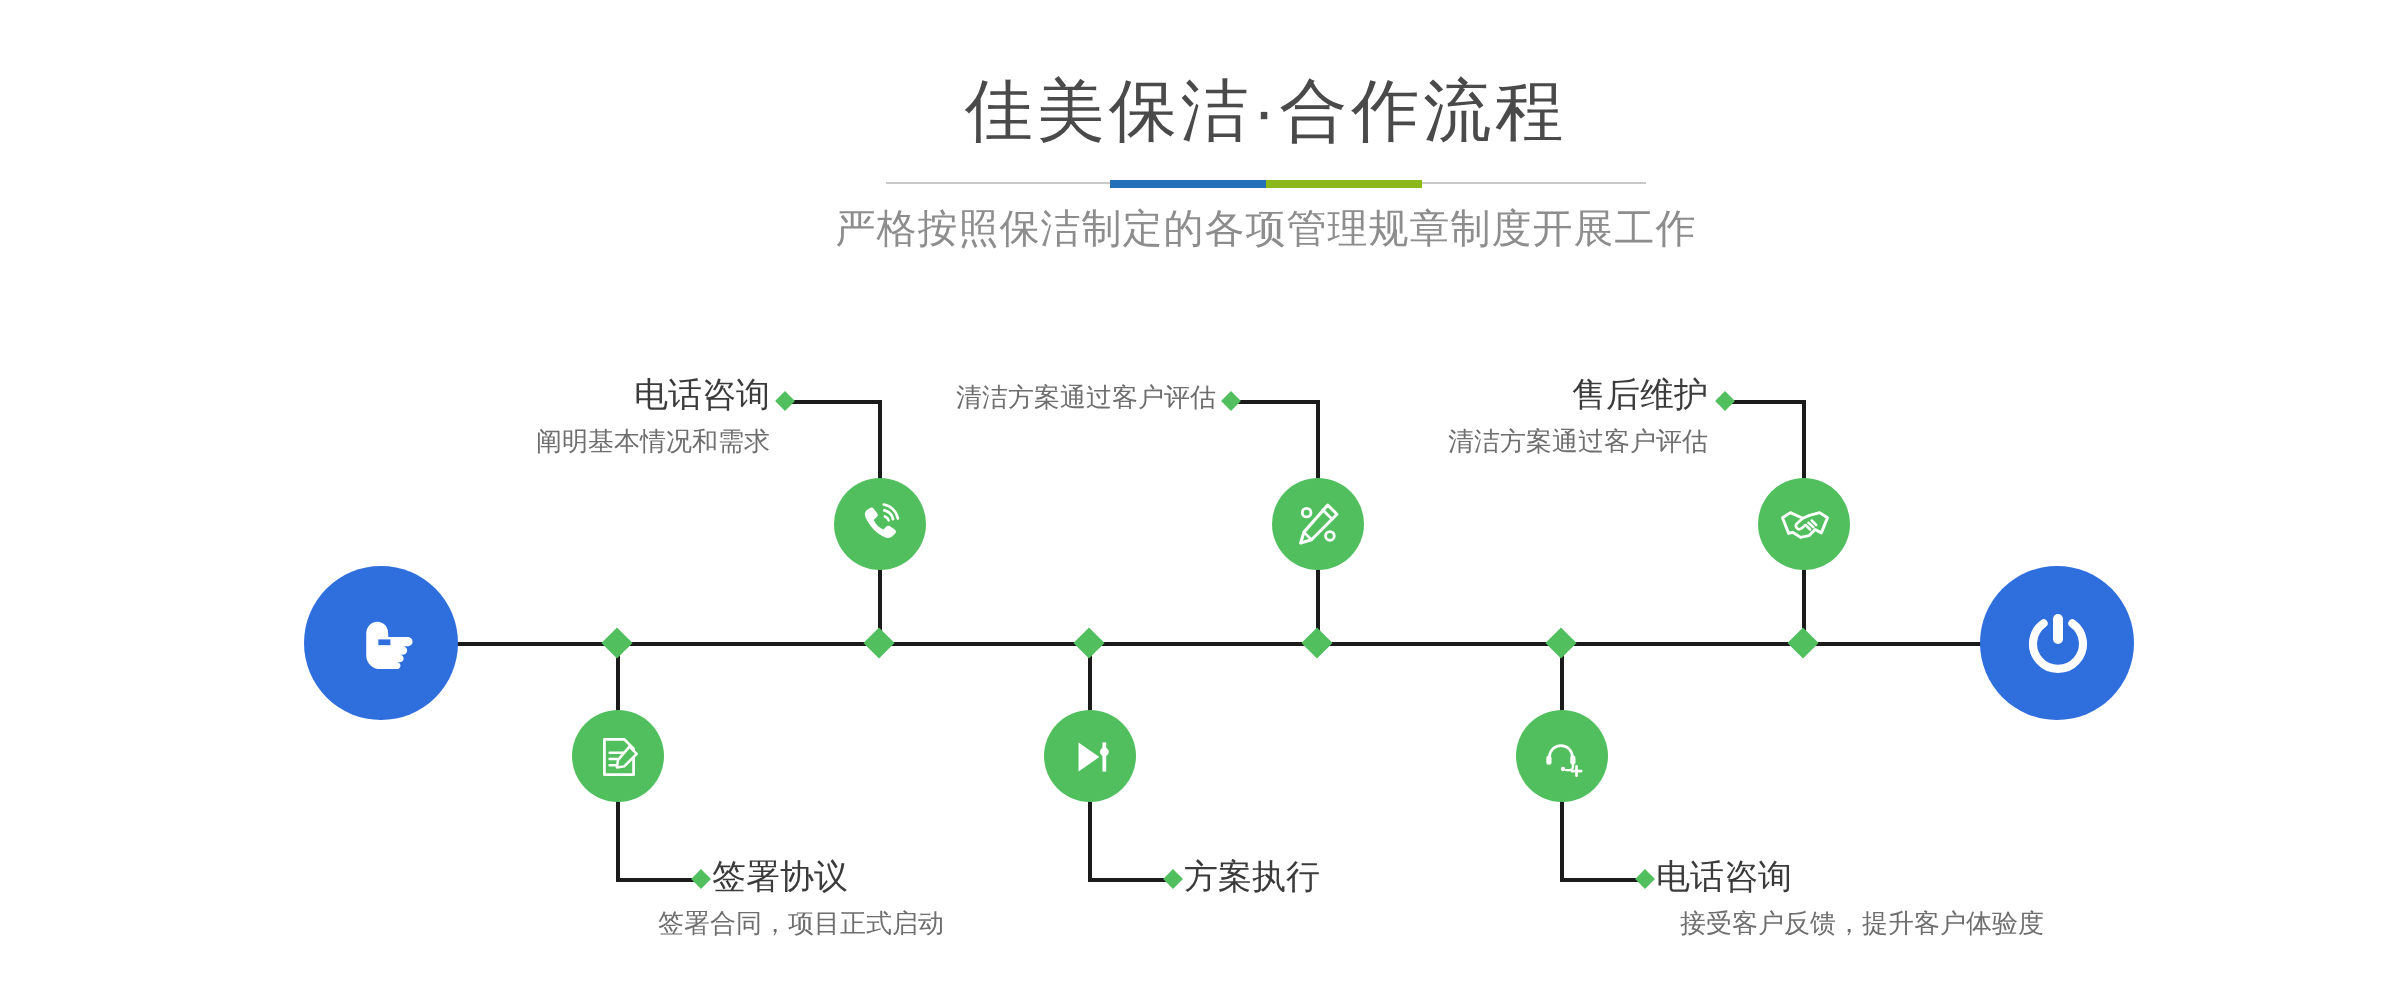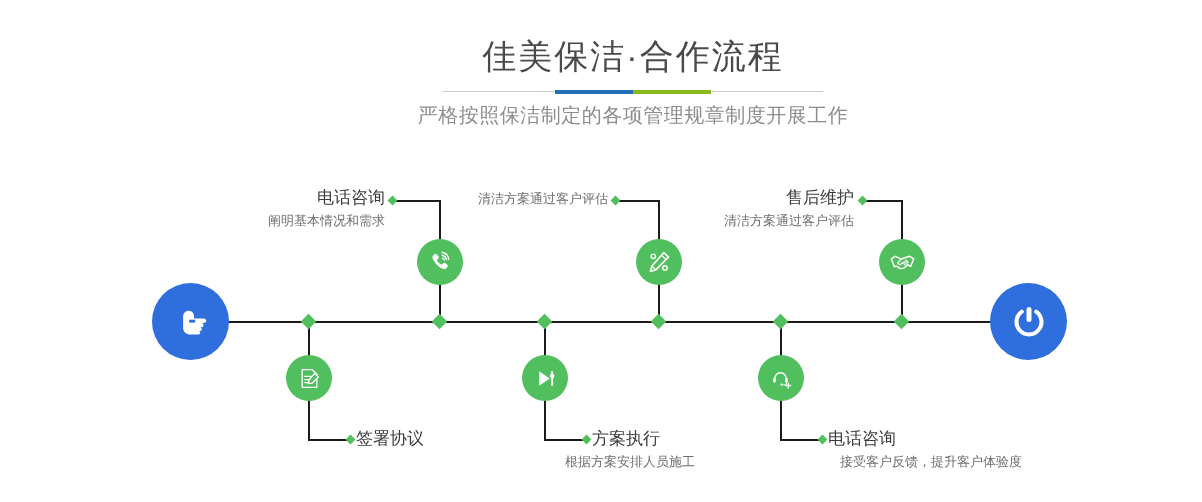--- a/index.html
+++ b/index.html
@@ -234,20 +234,21 @@
           <path d="M15 20h14M15 26h14M15 32h9" stroke="#ffffff" stroke-width="2.4" stroke-linecap="round"></path>
           <path d="M34 14 L41 21 L29 33 L22 34 L23 27 Z" fill="#52bf5e" stroke="#ffffff" stroke-width="2.4" stroke-linejoin="round"></path>
         </svg>
       </span>
     </div>
     <div class="elbow-v" style="left:308px; top:400px; height:40px;"></div>
     <div class="elbow-h" style="left:308px; top:439px; width:42px;"></div>
     <div class="tip" style="left:347px; top:436px;"></div>
     <div class="label-bottom" style="left:356px; top:428px; width:300px;">
       <div class="lab-title">签署协议</div>
+      <div class="lab-desc" style="margin-left:-27px;">签署合同，项目正式启动</div>
     </div>
 
     <div class="diamond" style="left:653px; top:316px;"></div>
     <div class="stem" style="left:658px; top:282px; height:40px;"></div>
     <div class="node" style="left:636px; top:239px;">
       <span>
         <svg width="26" height="26" viewBox="0 0 48 48">
           <path d="M33 6.5 L41.5 15 L18 38.5 L8 41.5 L11 31.5 Z" fill="none" stroke="#ffffff" stroke-width="2.8" stroke-linejoin="round"></path>
           <path d="M28.5 11 L37 19.5" stroke="#ffffff" stroke-width="2.6" stroke-linecap="round"></path>
           <path d="M11 31.5 L18 38.5" stroke="#ffffff" stroke-width="2.4" stroke-linecap="round"></path>
@@ -272,21 +273,20 @@
           <rect x="35" y="10" width="3.6" height="28" fill="#ffffff"></rect>
           <circle cx="36.8" cy="19" r="4.2" fill="#ffffff"></circle>
         </svg>
       </span>
     </div>
     <div class="elbow-v" style="left:544px; top:400px; height:40px;"></div>
     <div class="elbow-h" style="left:544px; top:439px; width:42px;"></div>
     <div class="tip" style="left:583px; top:436px;"></div>
     <div class="label-bottom" style="left:592px; top:428px; width:300px;">
       <div class="lab-title">方案执行</div>
-      <div class="lab-desc" style="margin-left:-27px;">根据方案安排人员施工</div>
     </div>
 
     <div class="diamond" style="left:896px; top:316px;"></div>
     <div class="stem" style="left:901px; top:282px; height:40px;"></div>
     <div class="node" style="left:879px; top:239px;">
       <span>
         <svg width="27" height="27" viewBox="0 0 48 48">
           <path d="M4 17.5 L11 13 L22 18 L28 15.5 L37 13 L44 17.5 L38.5 31 L33 28 L27.5 33.5 L20 35 L13 30.5 L9.5 31.5 Z" fill="none" stroke="#ffffff" stroke-width="2.6" stroke-linejoin="round"></path>
           <path d="M22 18 L16.5 23 a3 3 0 0 0 4 4.3 L24.5 24" fill="none" stroke="#ffffff" stroke-width="2.4" stroke-linejoin="round"></path>
           <path d="M24.5 24 L28.5 28 M27 22 L31.5 26 M30 20 L34 24" stroke="#ffffff" stroke-width="2.2" stroke-linecap="round"></path>

